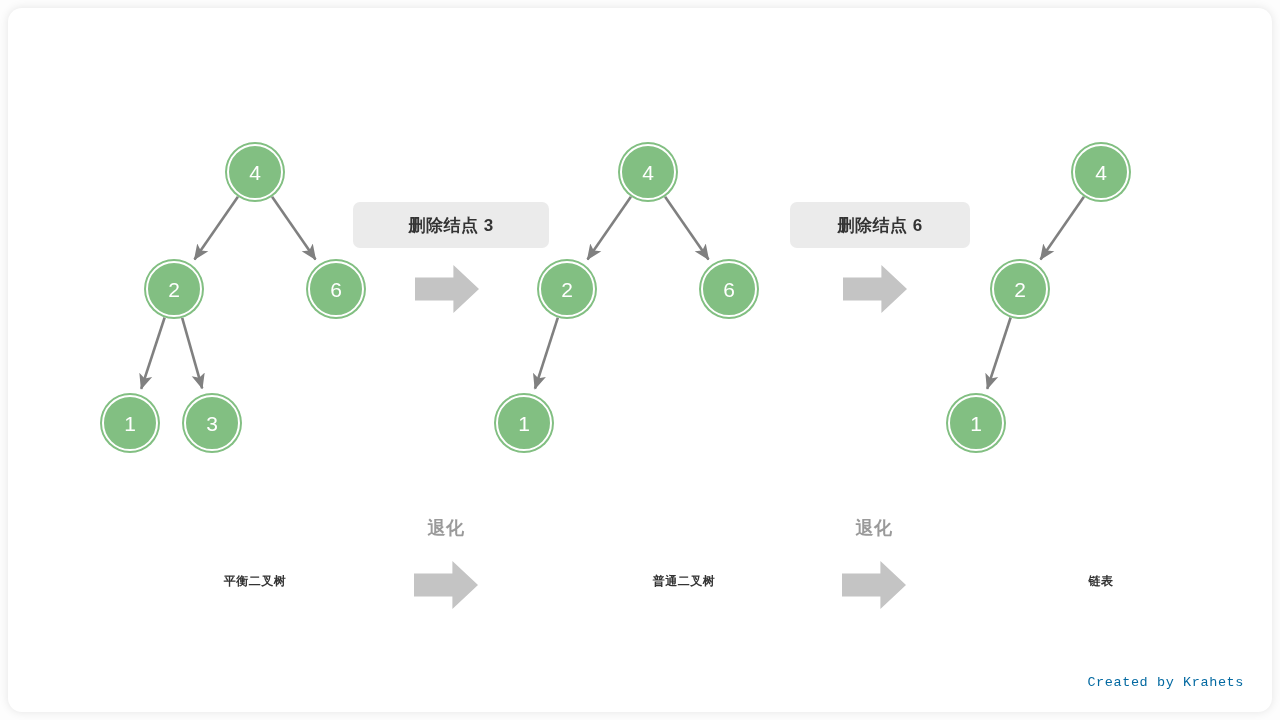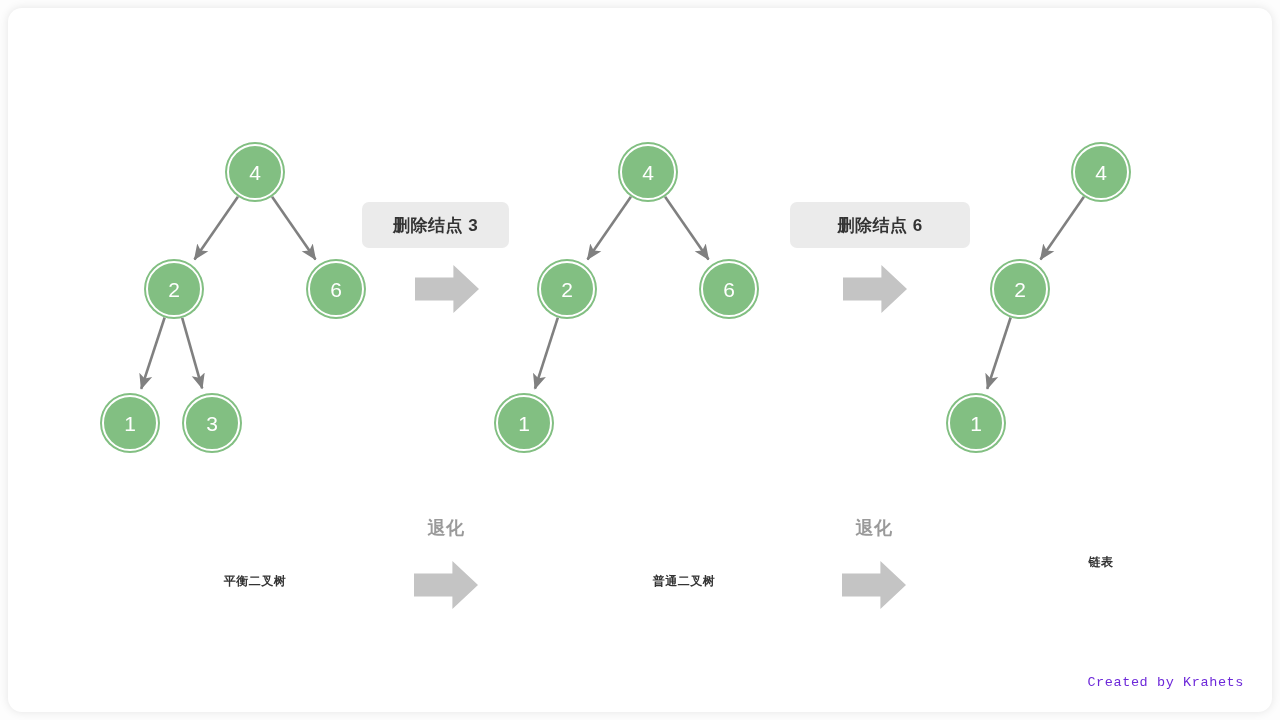--- a/index.html
+++ b/index.html
@@ -96,21 +96,21 @@
     font-weight: bold;
     white-space: nowrap;
     transform: translateX(-50%);
     letter-spacing: 0.5px;
     text-align: center;
   }
   .watermark {
     position: absolute;
     right: 28px;
     bottom: 22px;
-    color: #6d28d9;
+    color: #0369a1;
     font-family: "Liberation Mono", "DejaVu Sans Mono", monospace;
     font-size: 13.5px;
     letter-spacing: 0.6px;
     white-space: nowrap;
   }
 </style>
 </head>
 <body>
 
 <div id="canvas">
@@ -143,32 +143,32 @@
         <div class="node" style="left: 204px; top: 415px;">3</div>
         <div class="node" style="left: 640px; top: 164px;">4</div>
         <div class="node" style="left: 559px; top: 281px;">2</div>
         <div class="node" style="left: 721px; top: 281px;">6</div>
         <div class="node" style="left: 516px; top: 415px;">1</div>
         <div class="node" style="left: 1093px; top: 164px;">4</div>
         <div class="node" style="left: 1012px; top: 281px;">2</div>
         <div class="node" style="left: 968px; top: 415px;">1</div>
       </div>
     <div id="chip-layer">
-        <div class="chip" style="left: 354px; top: 194px; width: 147px;">删除结点  3</div>
+        <div class="chip" style="left: 345px; top: 194px; width: 196px;">删除结点  3</div>
         <div class="chip" style="left: 782px; top: 194px; width: 180px;">删除结点  6</div>
       </div>
     <div id="arrow-layer">
         <div class="block-arrow" style="left: 407px; top: 257px;"></div>
         <div class="block-arrow" style="left: 835px; top: 257px;"></div>
         <div class="block-arrow" style="left: 406px; top: 553px;"></div>
         <div class="block-arrow" style="left: 834px; top: 553px;"></div>
       </div>
     <div id="label-layer">
         <div class="degrade-label" style="left: 438px; top: 508px;">退化</div>
         <div class="degrade-label" style="left: 866px; top: 508px;">退化</div>
         <div class="bottom-label" style="left: 247px; top: 565px;">平衡二叉树</div>
         <div class="bottom-label" style="left: 676px; top: 565px;">普通二叉树</div>
-        <div class="bottom-label" style="left: 1093px; top: 546px;">链表</div>
+        <div class="bottom-label" style="left: 1093px; top: 565px;">链表</div>
       </div>
 
     <div class="watermark">Created by Krahets</div>
   </div>
 </div>
 
 </body></html>

